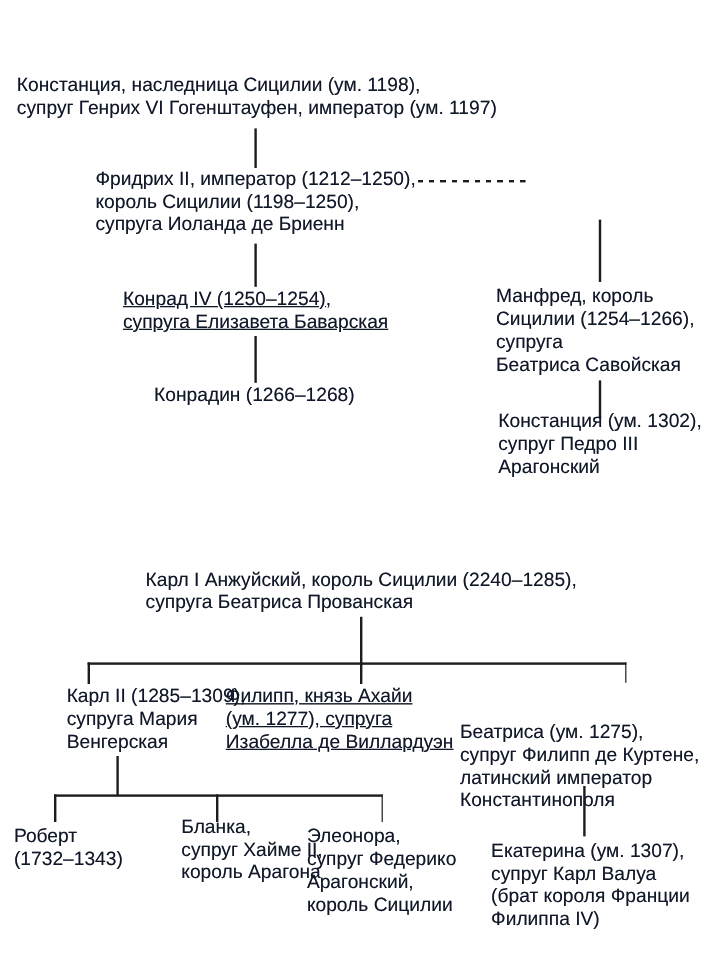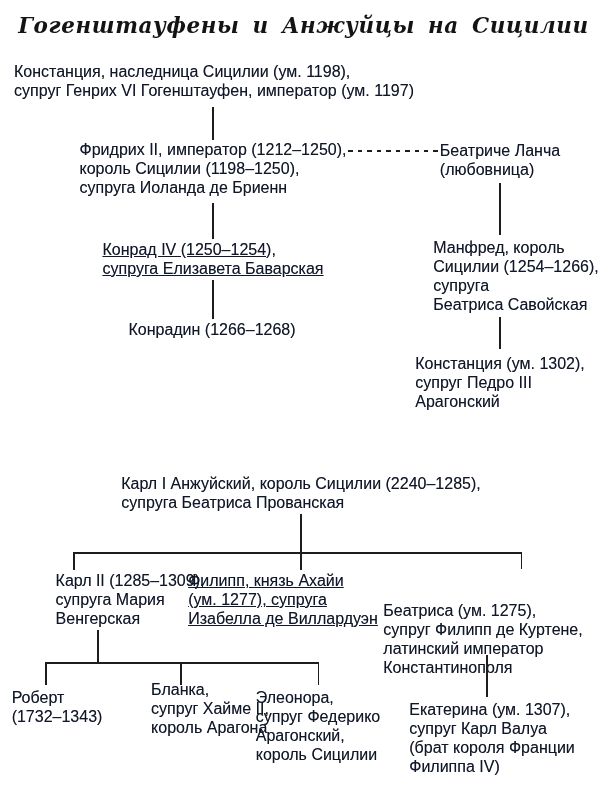--- a/index.html
+++ b/index.html
@@ -35,22 +35,22 @@
   .dashes{
     position:absolute;height:2px;
     background:repeating-linear-gradient(to right,#1d1d1d 0 4.5px,transparent 4.5px 9.5px);
   }
   
   #nd-constance {left:214px;top:62px;}
   #nd-frederick {left:213px;top:140px;}
   #nd-lancia    {left:500px;top:141px;}
   #nd-conrad    {left:213px;top:240px;text-decoration:underline;}
   #nd-conradin  {left:212px;top:320px;}
-  #nd-manfred   {left:516px;top:238px;}
-  #nd-constance2{left:500px;top:354px;}
+  #nd-manfred   {left:496px;top:238px;}
+  #nd-constance2{left:500px;top:342px;}
   #nd-charles1  {left:301px;top:474px;}
   #nd-charles2  {left:97px;top:571px;margin-left:33px;}
   #nd-philip    {left:283px;top:571px;text-decoration:underline;}
   #nd-beatrice  {left:483px;top:601px;}
   #nd-robert    {left:57px;top:688px;}
   #nd-blanca    {left:181px;top:680px;margin-left:29px;}
   #nd-eleanor   {left:318px;top:688px;}
   #nd-catherine {left:492px;top:700px;}
   
   #ln-constance-frederick{left:212px;top:107px;height:33px;}
@@ -68,32 +68,29 @@
   #ln-h2-left            {left:45px;top:662px;height:23px;}
   #ln-h2-mid             {left:180px;top:662px;height:23px;}
   #ln-h2-right           {left:317.5px;top:662px;height:23px;}
   #ln-beatrice-catherine {left:486px;top:655px;height:42px;}
 </style>
 </head>
 <body>
 
 <div id="canvas">
 
-  <div class="title">Гогенштауфены и Анжуйцы на Сицилии</div>
 
   <div class="node" id="nd-constance">Констанция, наследница Сицилии (ум. 1198),
 супруг Генрих VI Гогенштауфен, император (ум. 1197)</div>
   <div class="vline" id="ln-constance-frederick"></div>
 
   <div class="node" id="nd-frederick">Фридрих II, император (1212–1250),
 король Сицилии (1198–1250),
 супруга Иоланда де Бриенн</div>
   <div class="dashes" id="ln-dash"></div>
-  <div class="node" id="nd-lancia">Беатриче Ланча
-(любовница)</div>
 
   <div class="vline" id="ln-frederick-conrad"></div>
   <div class="node" id="nd-conrad">Конрад IV (1250–1254),
 супруга Елизавета Баварская</div>
   <div class="vline" id="ln-conrad-conradin"></div>
   <div class="node" id="nd-conradin">Конрадин (1266–1268)</div>
 
   <div class="vline" id="ln-lancia-manfred"></div>
   <div class="node" id="nd-manfred">Манфред, король
 Сицилии (1254–1266),

